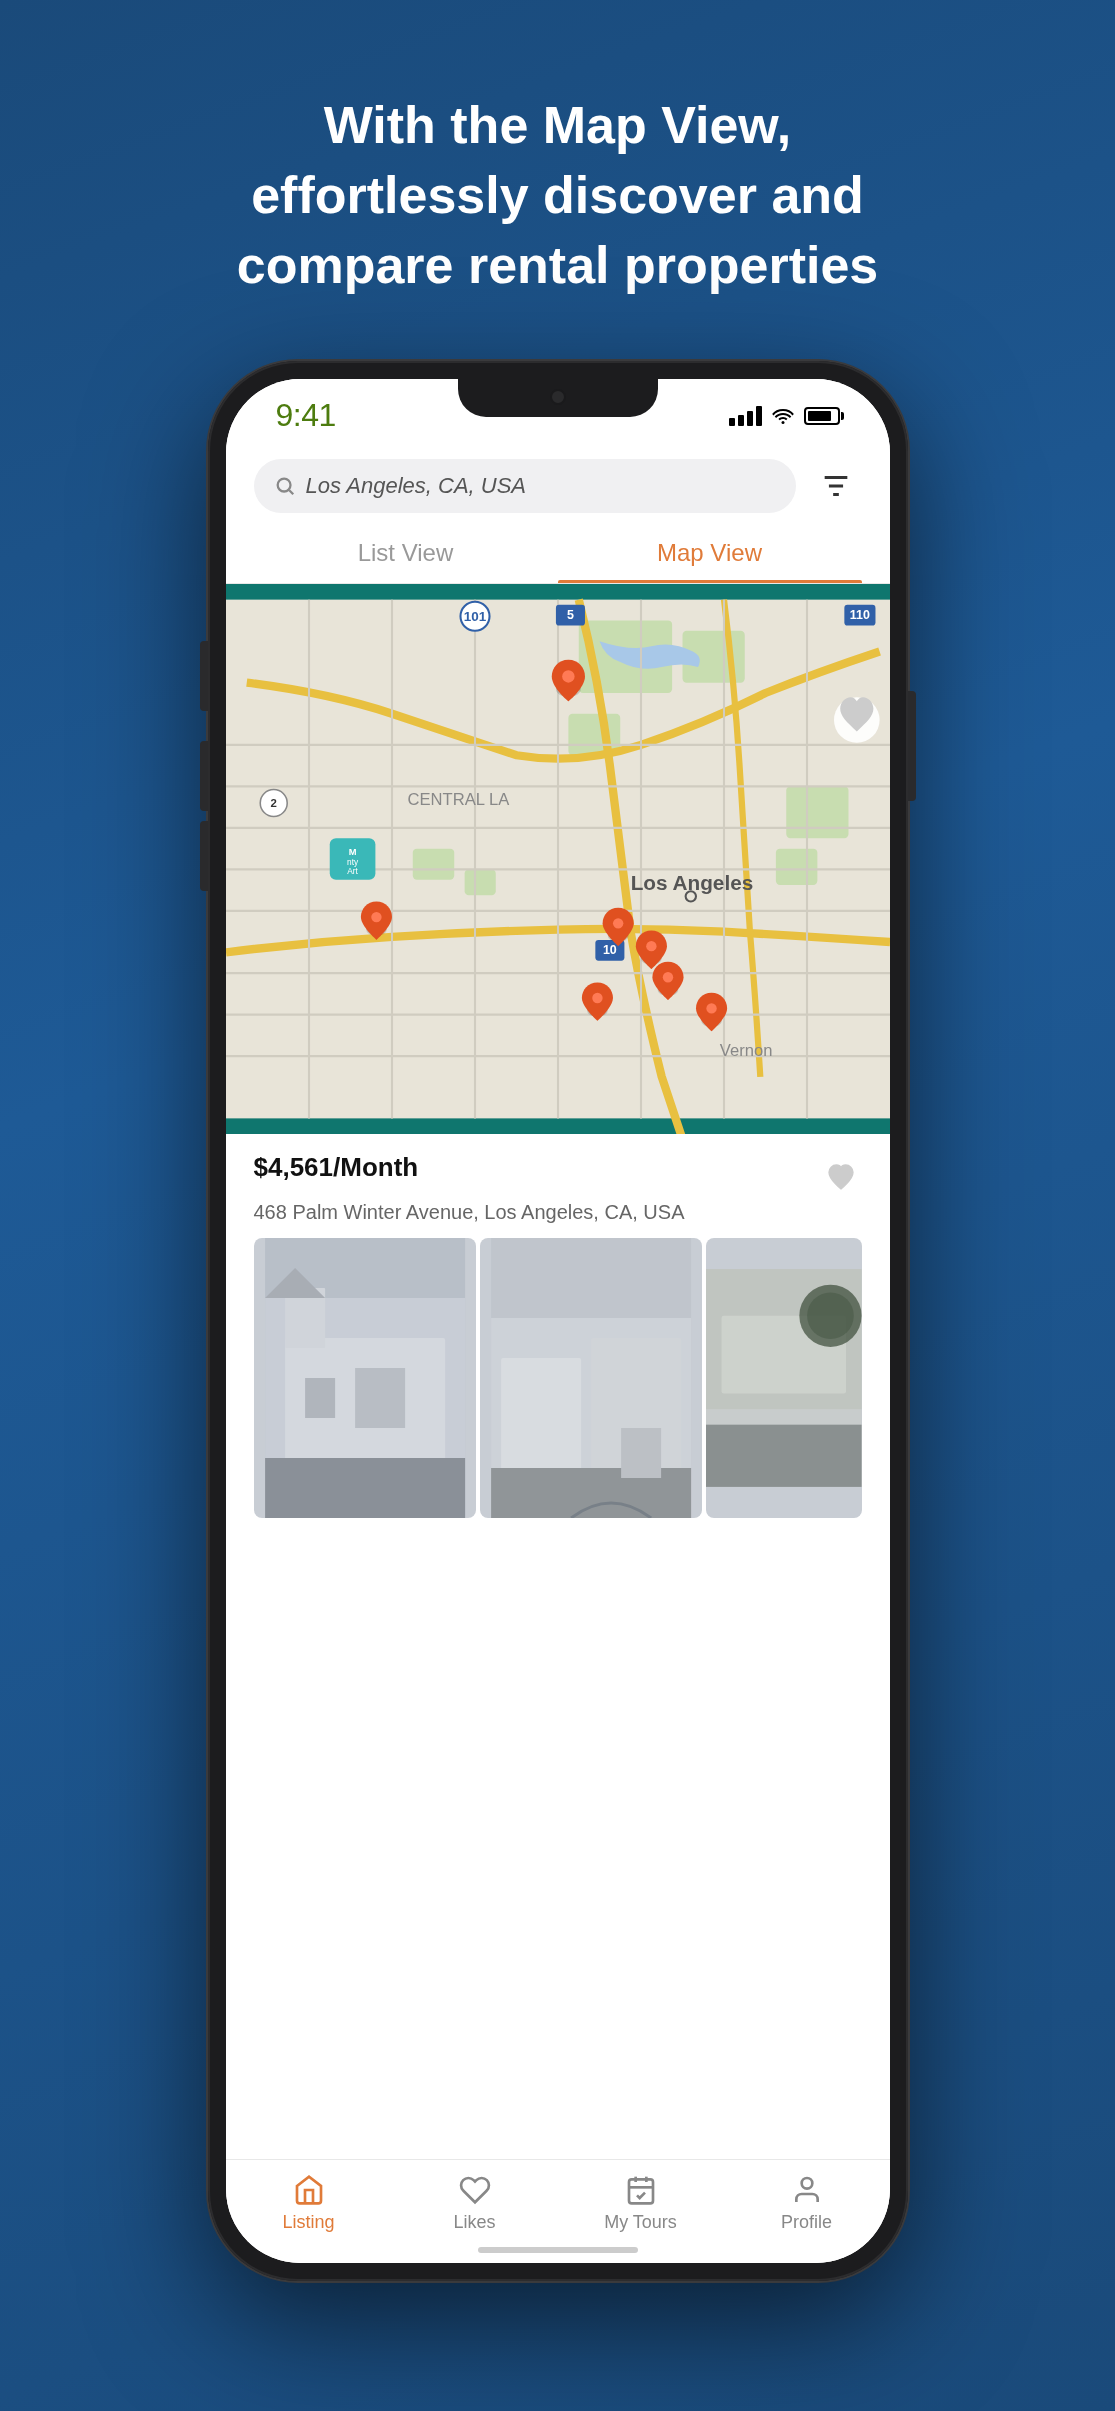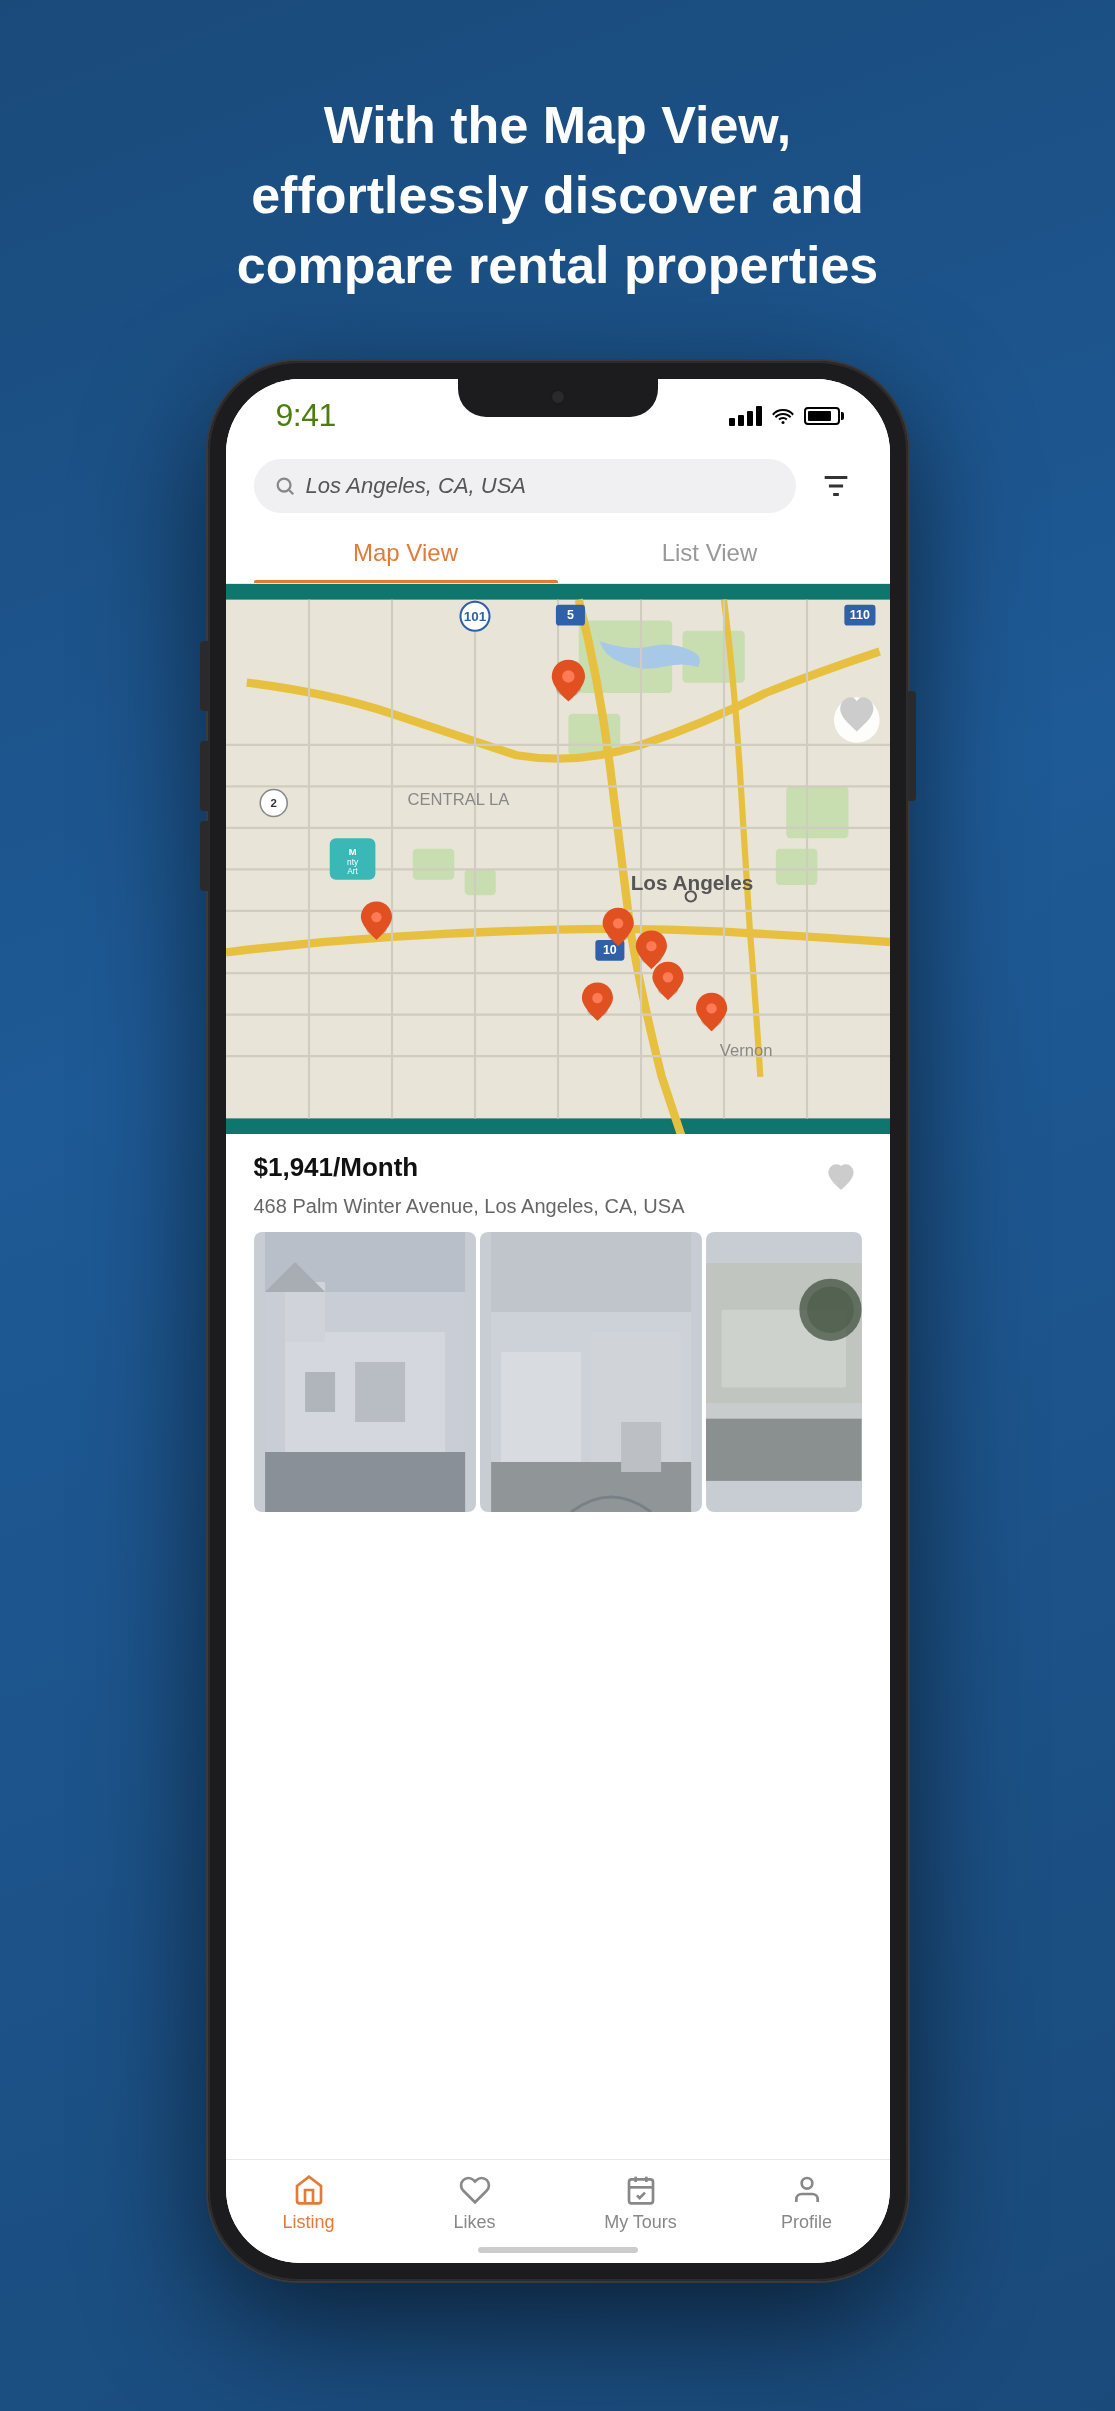--- a/index.html
+++ b/index.html
@@ -293,21 +293,21 @@
 
     .listing-price {
       font-size: 26px;
       font-weight: 700;
       color: #111;
     }
 
     .listing-address {
       font-size: 20px;
       color: #666;
-      margin-top: 9px;
+      margin-top: 15px;
       line-height: 1.4;
     }
 
     .heart-btn {
       width: 42px;
       height: 42px;
       display: flex;
       align-items: center;
       justify-content: center;
       margin-top: 4px;
@@ -444,25 +444,25 @@
             <span class="search-text">Los Angeles, CA, USA</span>
           </div>
           <div class="filter-btn">
             <svg class="filter-icon-svg" viewBox="0 0 24 24" fill="none" stroke="#333" stroke-width="2">
               <path d="M4 6h16M7 12h10M10 18h4"></path>
             </svg>
           </div>
         </div>
 
         <div class="view-toggle">
+          <div class="view-tab">
+            <span>List View</span>
+          </div>
           <div class="view-tab active">
             <span>Map View</span>
-          </div>
-          <div class="view-tab">
-            <span>List View</span>
           </div>
         </div>
 
         <div class="map-container">
           <svg class="map-svg" viewBox="0 0 640 500" xmlns="http://www.w3.org/2000/svg">
 
             <rect width="640" height="500" fill="#e8e4d8"></rect>
 
             <rect x="340" y="20" width="90" height="70" rx="4" fill="#c8ddb0"></rect>
             <rect x="440" y="30" width="60" height="50" rx="4" fill="#c8ddb0"></rect>
@@ -553,21 +553,21 @@
 
             <ellipse cx="468" cy="406" rx="10" ry="6" fill="rgba(0,0,0,0.15)"></ellipse>
             <path d="M468 379 C459 379 453 386 453 394 C453 403 468 416 468 416 C468 416 483 403 483 394 C483 386 477 379 468 379Z" fill="#e05020"></path>
             <circle cx="468" cy="394" r="5" fill="#ff7a55"></circle>
           </svg>
         </div>
 
         <div class="listing-card">
           <div class="listing-info">
             <div>
-              <div class="listing-price">$1,941/Month</div>
+              <div class="listing-price">$4,561/Month</div>
               <div class="listing-address">468 Palm Winter Avenue, Los Angeles, CA, USA</div>
             </div>
             <div class="heart-btn">
               <svg width="32" height="32" viewBox="0 0 24 24" fill="none">
                 <path d="M12 21C12 21 3 14 3 8.5C3 5.5 5.5 3 8.5 3C10 3 11.5 3.8 12 5C12.5 3.8 14 3 15.5 3C18.5 3 21 5.5 21 8.5C21 14 12 21 12 21Z" fill="#ccc" stroke="#ccc" stroke-width="1"></path>
               </svg>
             </div>
           </div>
 
           <div class="listing-images">

